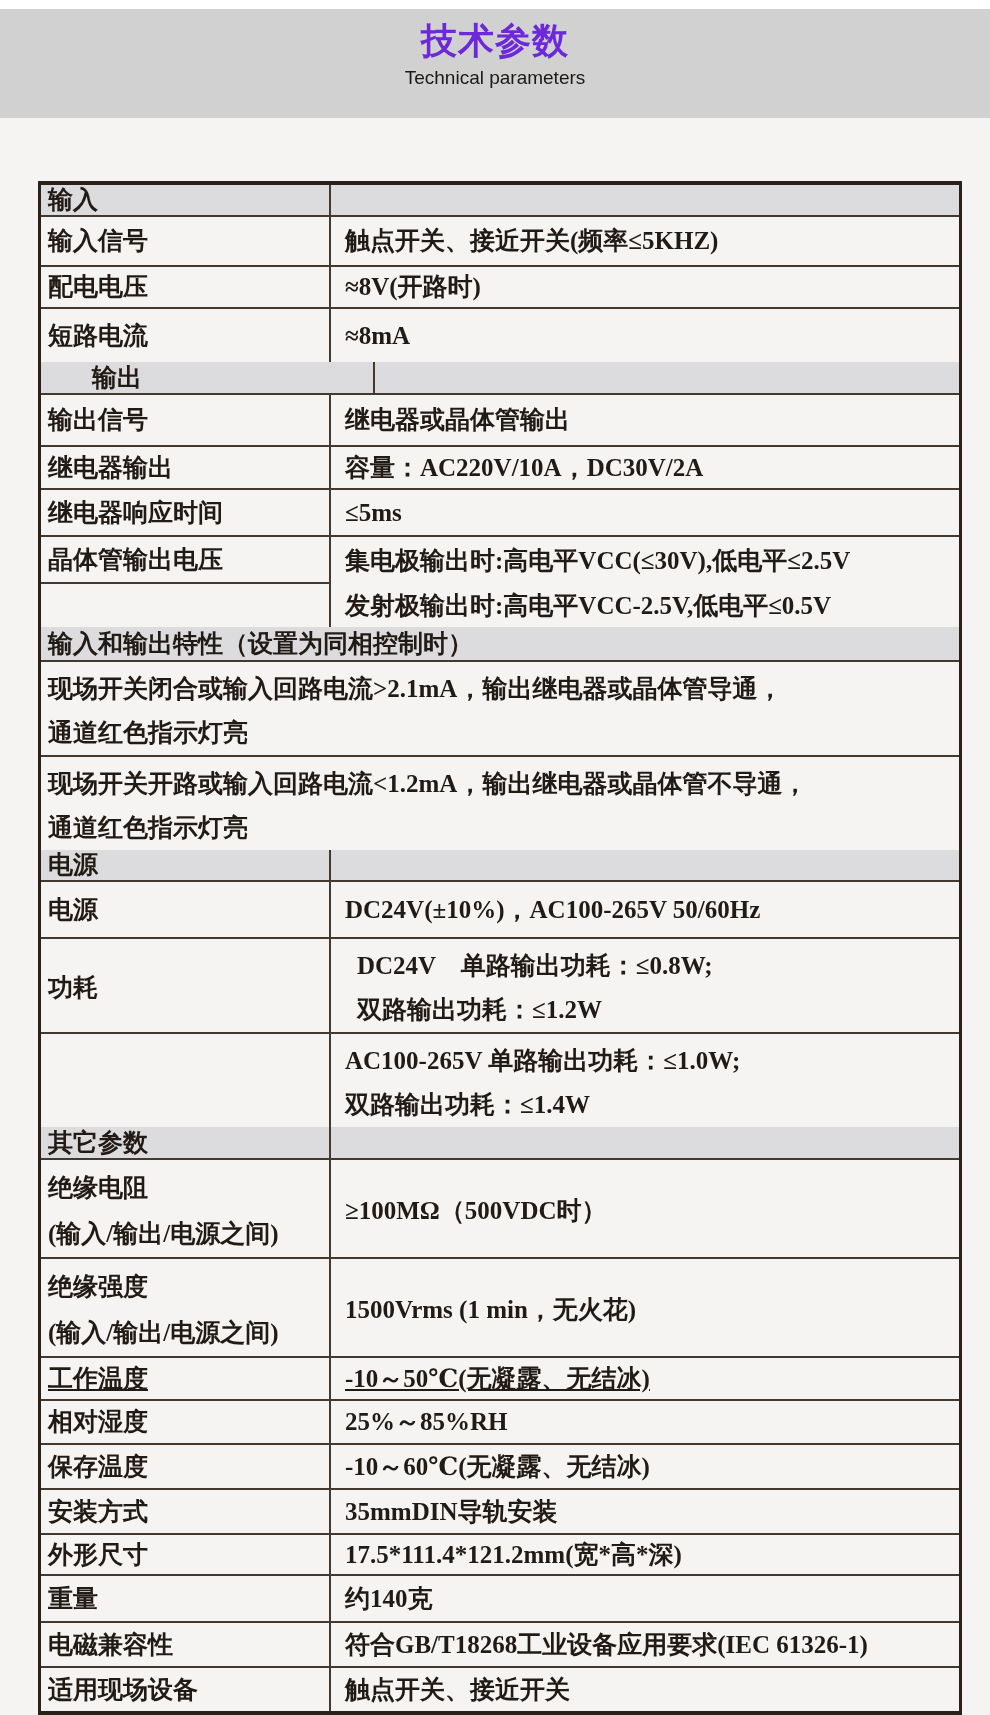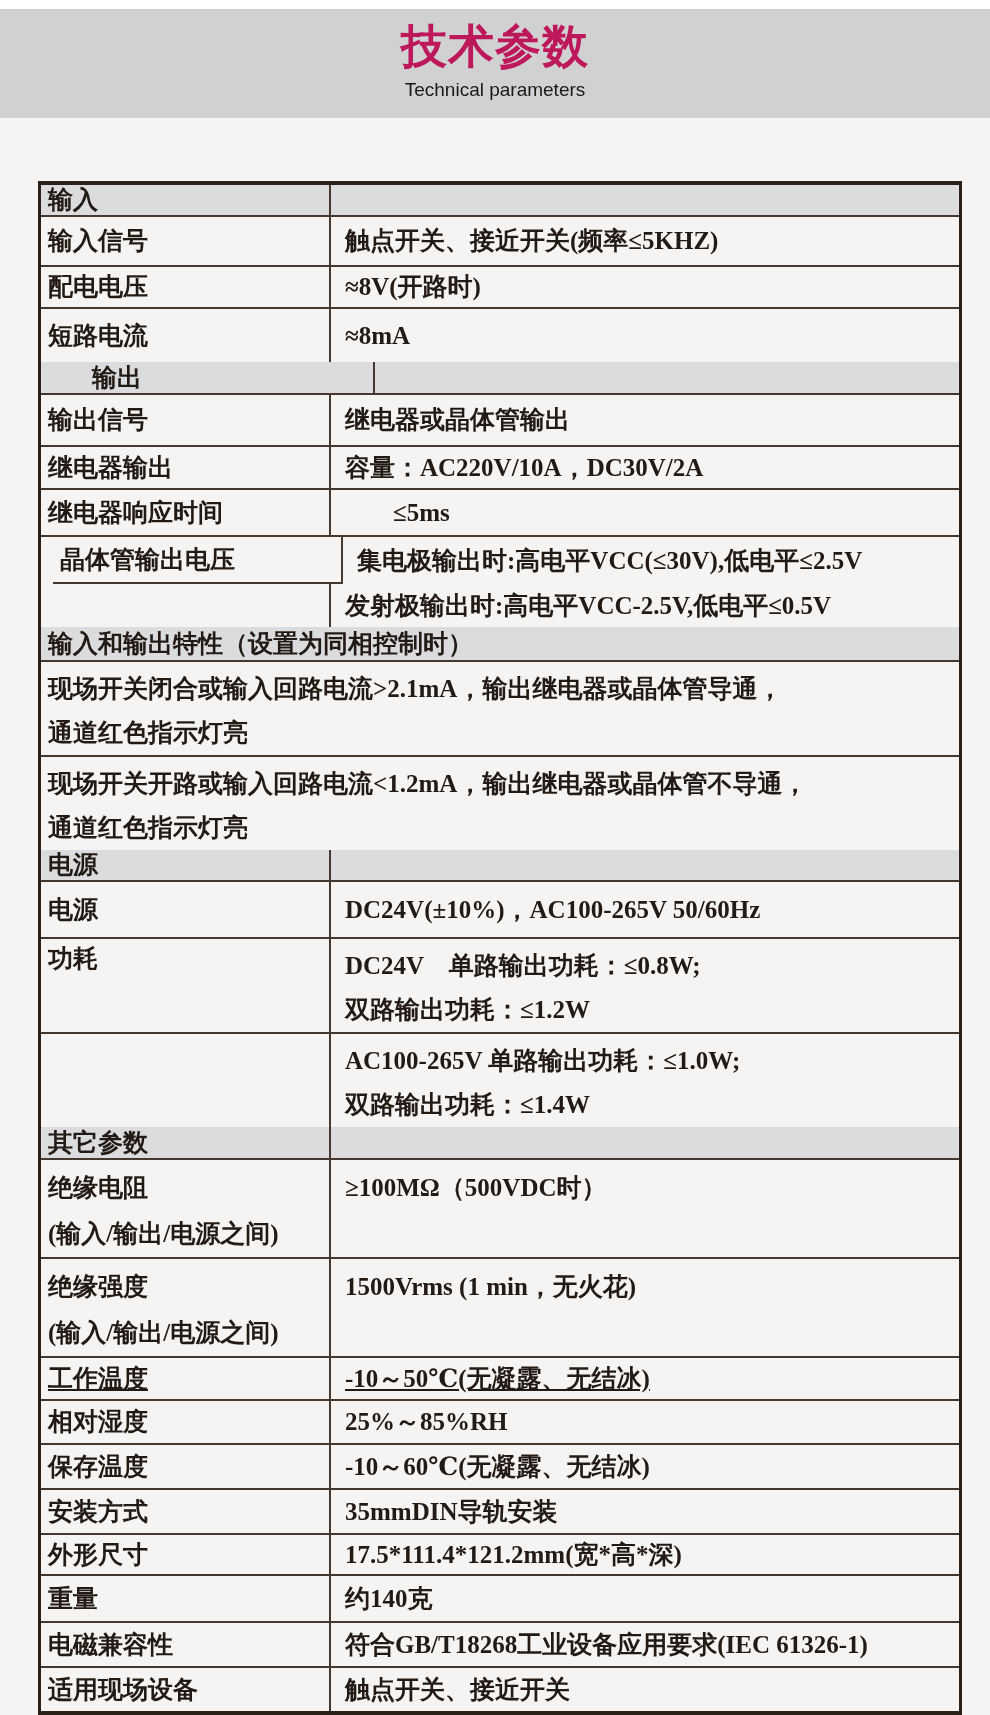--- a/index.html
+++ b/index.html
@@ -11,40 +11,40 @@
     --line:#44382f;
   }
   *{box-sizing:border-box;margin:0;padding:0}
   html,body{width:990px;height:1715px;overflow:hidden}
   body{background:var(--page-bg);color:var(--text);
        font-family:"Liberation Serif","DejaVu Serif",serif;}
 
   .top-strip{height:9px;background:#ffffff}
   .banner{height:109px;background:var(--banner-bg);text-align:center;padding-top:12px}
   .title{font-family:"Liberation Sans","DejaVu Sans",sans-serif;
-         font-weight:900;font-size:46px;line-height:1.12;letter-spacing:1px;color:#be185d}
+         font-weight:900;font-size:36px;line-height:1.12;letter-spacing:1px;color:#6d28d9}
   .subtitle{font-family:"Liberation Sans","DejaVu Sans",sans-serif;
             font-size:19px;line-height:1.05;color:#1b1916;margin-top:7px}
 
   .spec-table{margin:63px 28px 0 38px;
               border:3px solid var(--border);
               border-top-width:4px;border-bottom-width:4px;
               font-size:25px;font-weight:bold;line-height:1.2}
 
   .row{display:flex;width:100%;align-items:stretch}
   .row.rule-full{border-bottom:2px solid var(--line)}
   .row.rule-left .cell-key{border-bottom:2px solid var(--line)}
   .row.section{background:var(--section-bg)}
 
   .cell-key{flex:0 0 290px;width:290px;border-right:2px solid var(--line);
             padding:0 4px 0 7px;display:flex;flex-direction:column;justify-content:center}
   .cell-val{flex:1;padding:0 6px 0 14px;display:flex;flex-direction:column;justify-content:center}
   .cell-wide{flex:1;padding:0 6px 0 7px;display:flex;flex-direction:column;justify-content:center}
 
-  .row .top{justify-content:space-between;padding-top:5px}
+  .row .top{justify-content:center;padding-top:5px}
   .lh{line-height:44px}
   .lh-key{line-height:46px}
   span{display:block}
 </style>
 </head>
 <body>
 
 <div class="top-strip"></div>
 
 <div class="banner">
@@ -98,29 +98,29 @@
       </div>
     </div>
     <div class="row rule-full" style="min-height: 43px;">
       <div class="cell-key">
         <span>继电器输出</span>
       </div>
       <div class="cell-val">
         <span>容量：AC220V/10A，DC30V/2A</span>
       </div>
     </div>
-    <div class="row rule-full" style="min-height: 47px; gap: 48px;">
+    <div class="row rule-full" style="min-height: 47px;">
       <div class="cell-key">
         <span>继电器响应时间</span>
       </div>
       <div class="cell-val">
         <span>≤5ms</span>
       </div>
     </div>
-    <div class="row rule-left" style="min-height: 47px; margin-left: 12px;">
+    <div class="row rule-left" style="min-height: 47px;">
       <div class="cell-key">
         <span>晶体管输出电压</span>
       </div>
       <div class="cell-val">
         <span>集电极输出时:高电平VCC(≤30V),低电平≤2.5V</span>
       </div>
     </div>
     <div class="row" style="min-height: 43px;">
       <div class="cell-key"></div>
       <div class="cell-val">
@@ -151,21 +151,21 @@
       <div class="cell-val"></div>
     </div>
     <div class="row rule-full" style="min-height: 57px;">
       <div class="cell-key">
         <span>电源</span>
       </div>
       <div class="cell-val">
         <span>DC24V(±10%)，AC100-265V  50/60Hz</span>
       </div>
     </div>
-    <div class="row rule-full" style="min-height: 90px;">
+    <div class="row rule-full" style="min-height: 90px; gap: 12px;">
       <div class="cell-key top">
         <span>功耗</span>
       </div>
       <div class="cell-val top">
         <span class="lh">DC24V　单路输出功耗：≤0.8W;</span>
         <span class="lh">双路输出功耗：≤1.2W</span>
       </div>
     </div>
     <div class="row" style="min-height: 90px;">
       <div class="cell-key top"></div>

